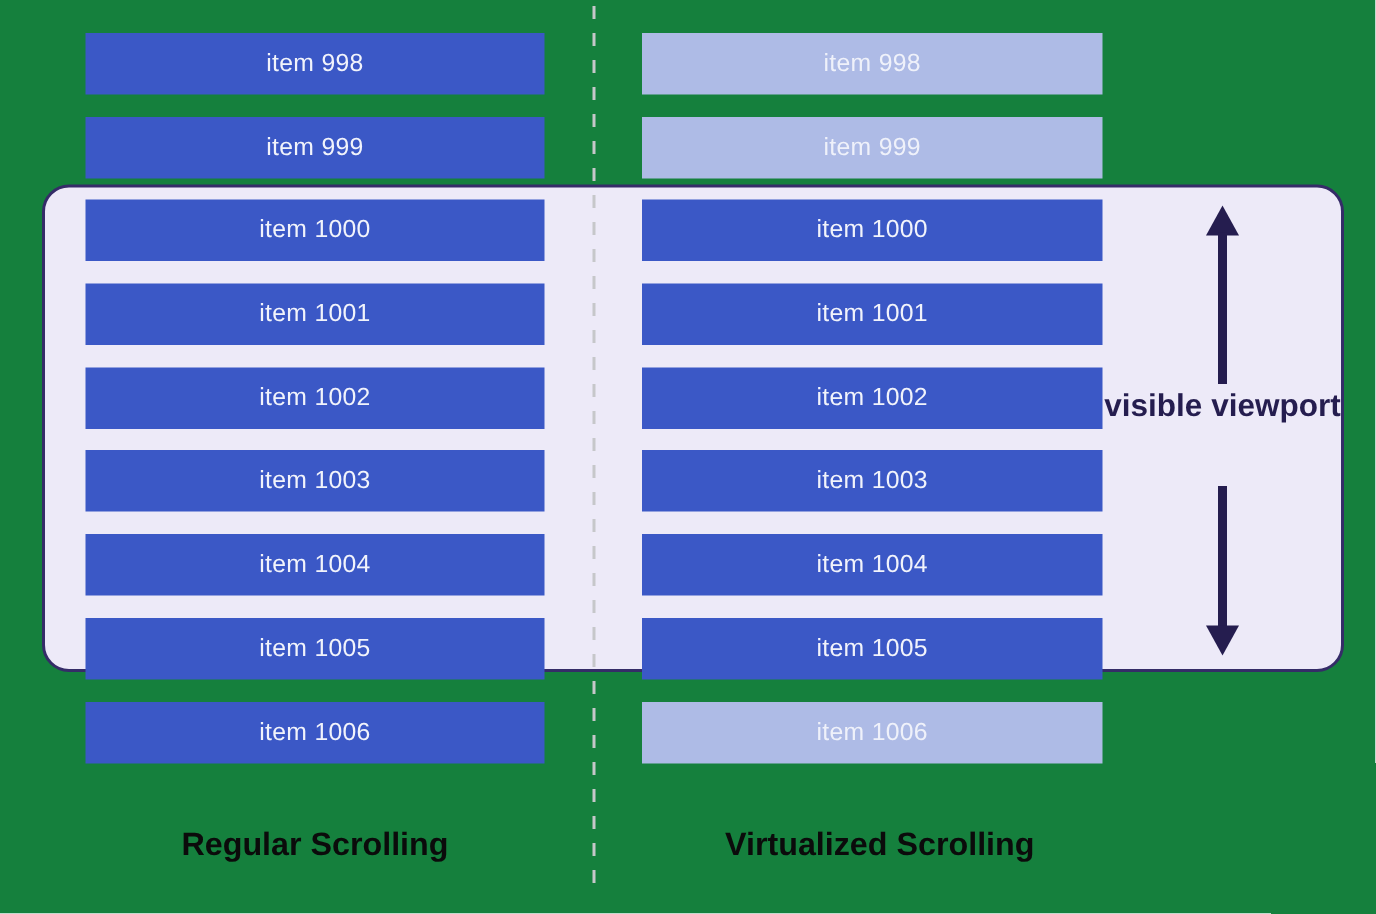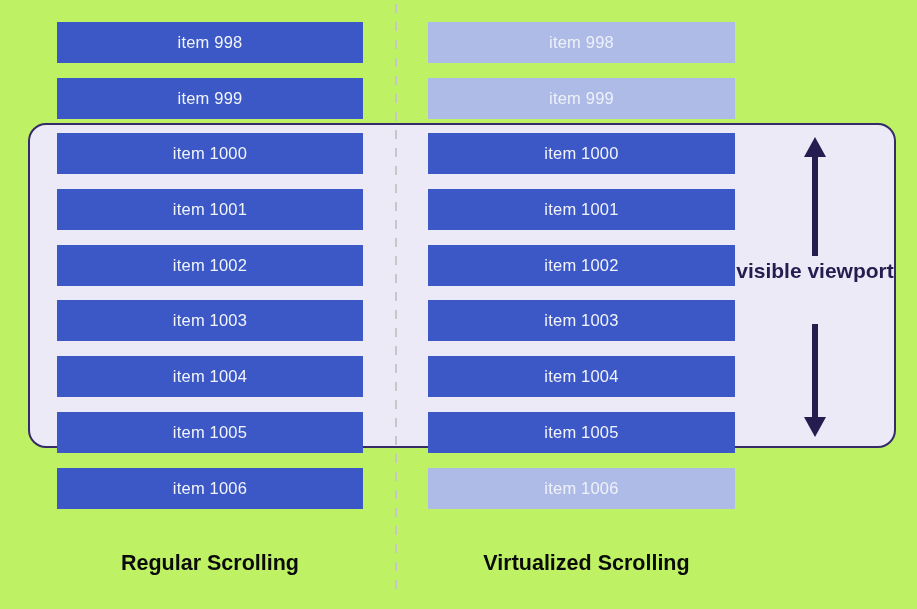--- a/index.html
+++ b/index.html
@@ -8,21 +8,21 @@
     --vfill:#edeaf8;
     --vborder:#352c68;
     --arrow:#251d4f;
     --divider:#c6c7ca;
     --title:#0b0b0b;
   }
   html,body{margin:0;padding:0;background:#fff;}
   .canvas{
     position:relative;
     width:917px;height:609px;
-    background:#bef264;
+    background:#15803d;
     font-family:"Liberation Sans",sans-serif;
     overflow:hidden;
   }
   
   .divider{
     position:absolute;
     left:395px;top:4px;
     width:2px;height:586px;
     background:repeating-linear-gradient(to bottom, var(--divider) 0 9px, transparent 9px 18px);
     z-index:1;

